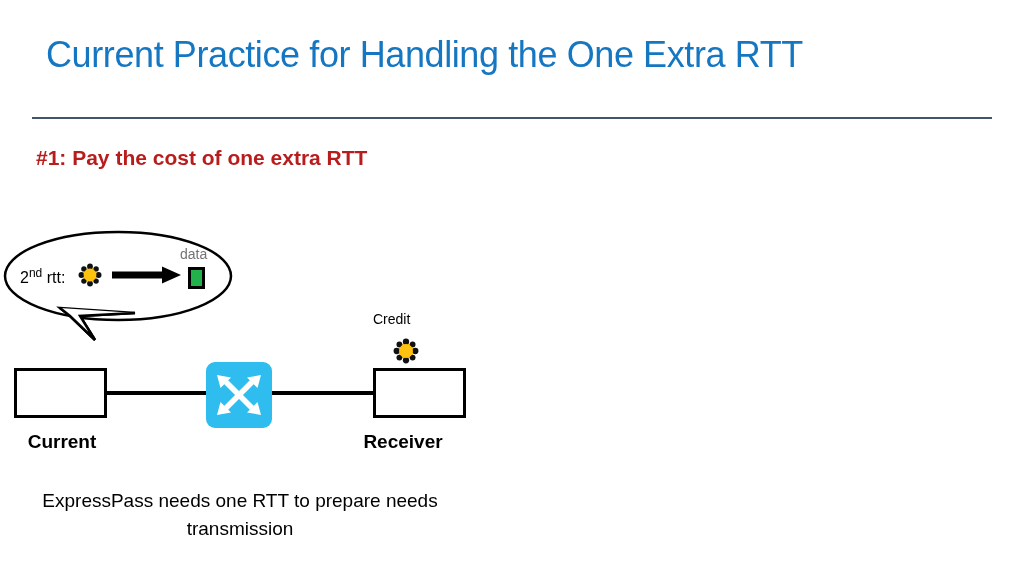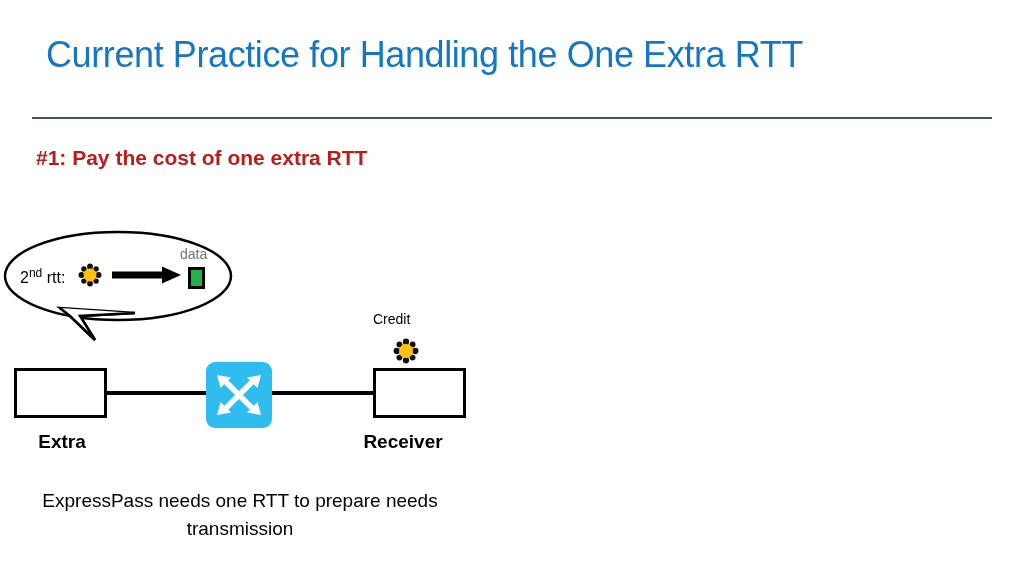--- a/index.html
+++ b/index.html
@@ -228,21 +228,21 @@
 <div id="data-label">data</div>
 
 <div id="data-packet"></div>
 
 <div id="link-sender-switch"></div>
 <div id="link-switch-receiver"></div>
 
 <div id="sender-box" class="node-box"></div>
 <div id="receiver-box" class="node-box"></div>
 
-<div id="sender-label" class="node-label">Extra</div>
+<div id="sender-label" class="node-label">Current</div>
 
 <div id="receiver-label" class="node-label">Receiver</div>
 
 <div id="switch-icon">
   <svg width="66" height="66" viewBox="0 0 66 66">
     <g stroke="#ffffff" stroke-width="5.5" stroke-linecap="butt" fill="none">
       <line x1="20" y1="20" x2="46" y2="46"></line>
       <line x1="46" y1="20" x2="20" y2="46"></line>
     </g>
     <g fill="#ffffff">

